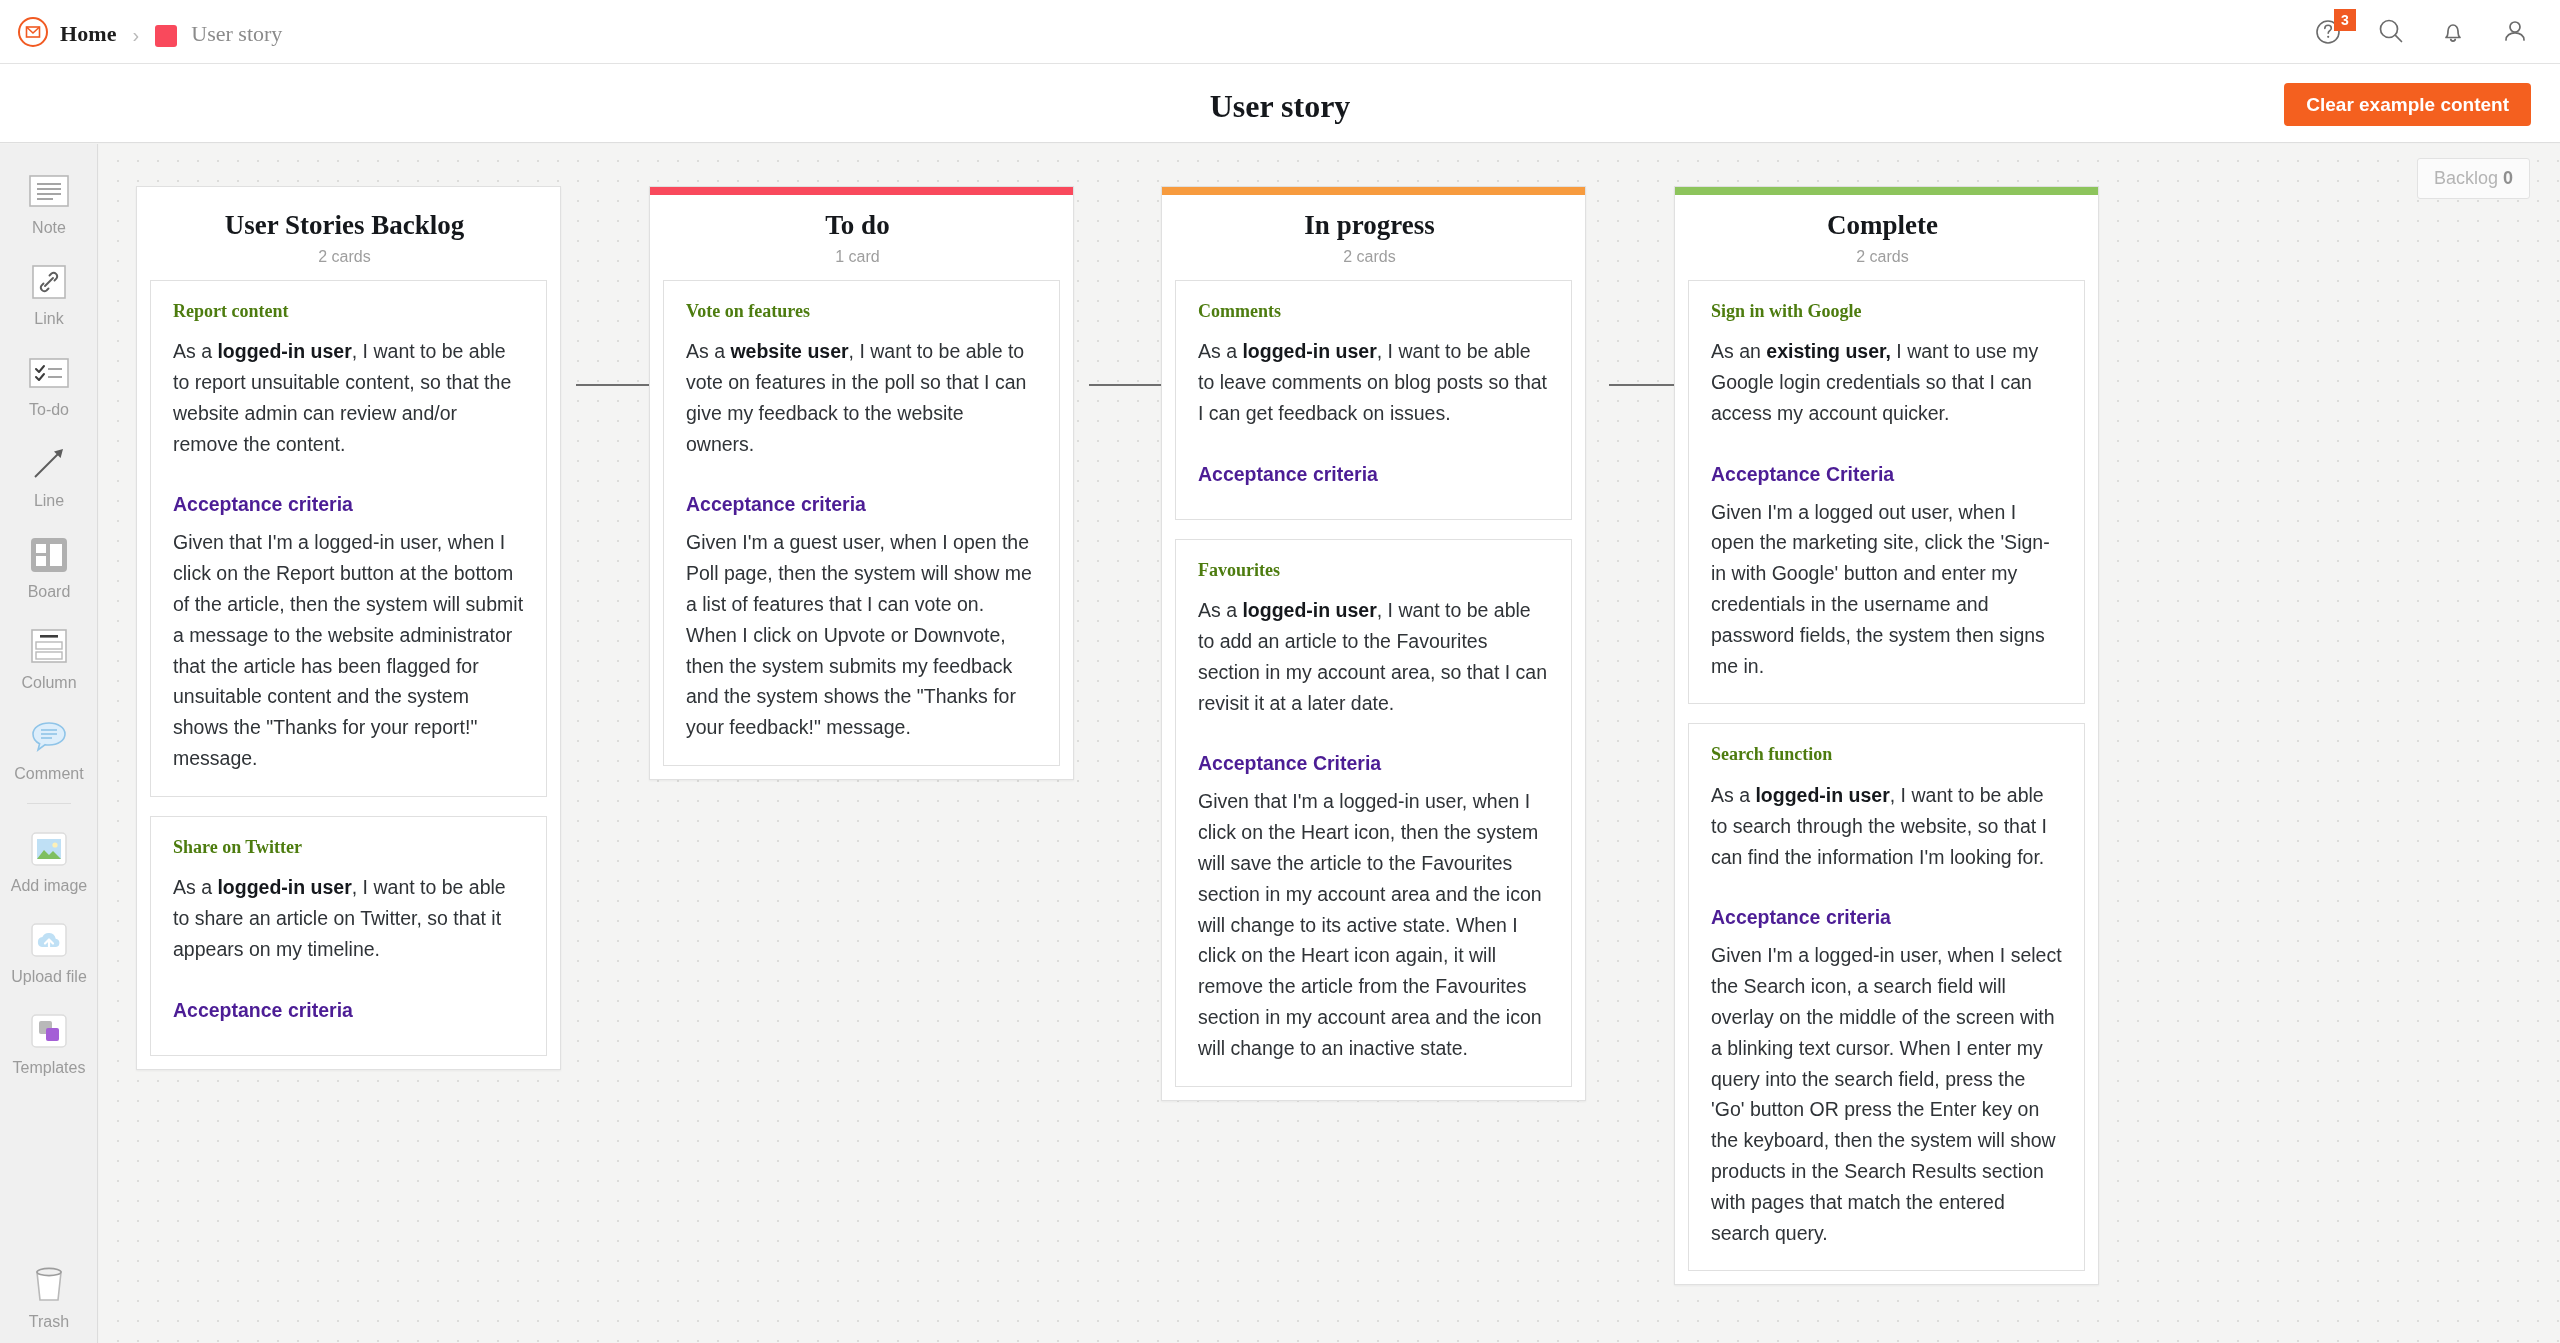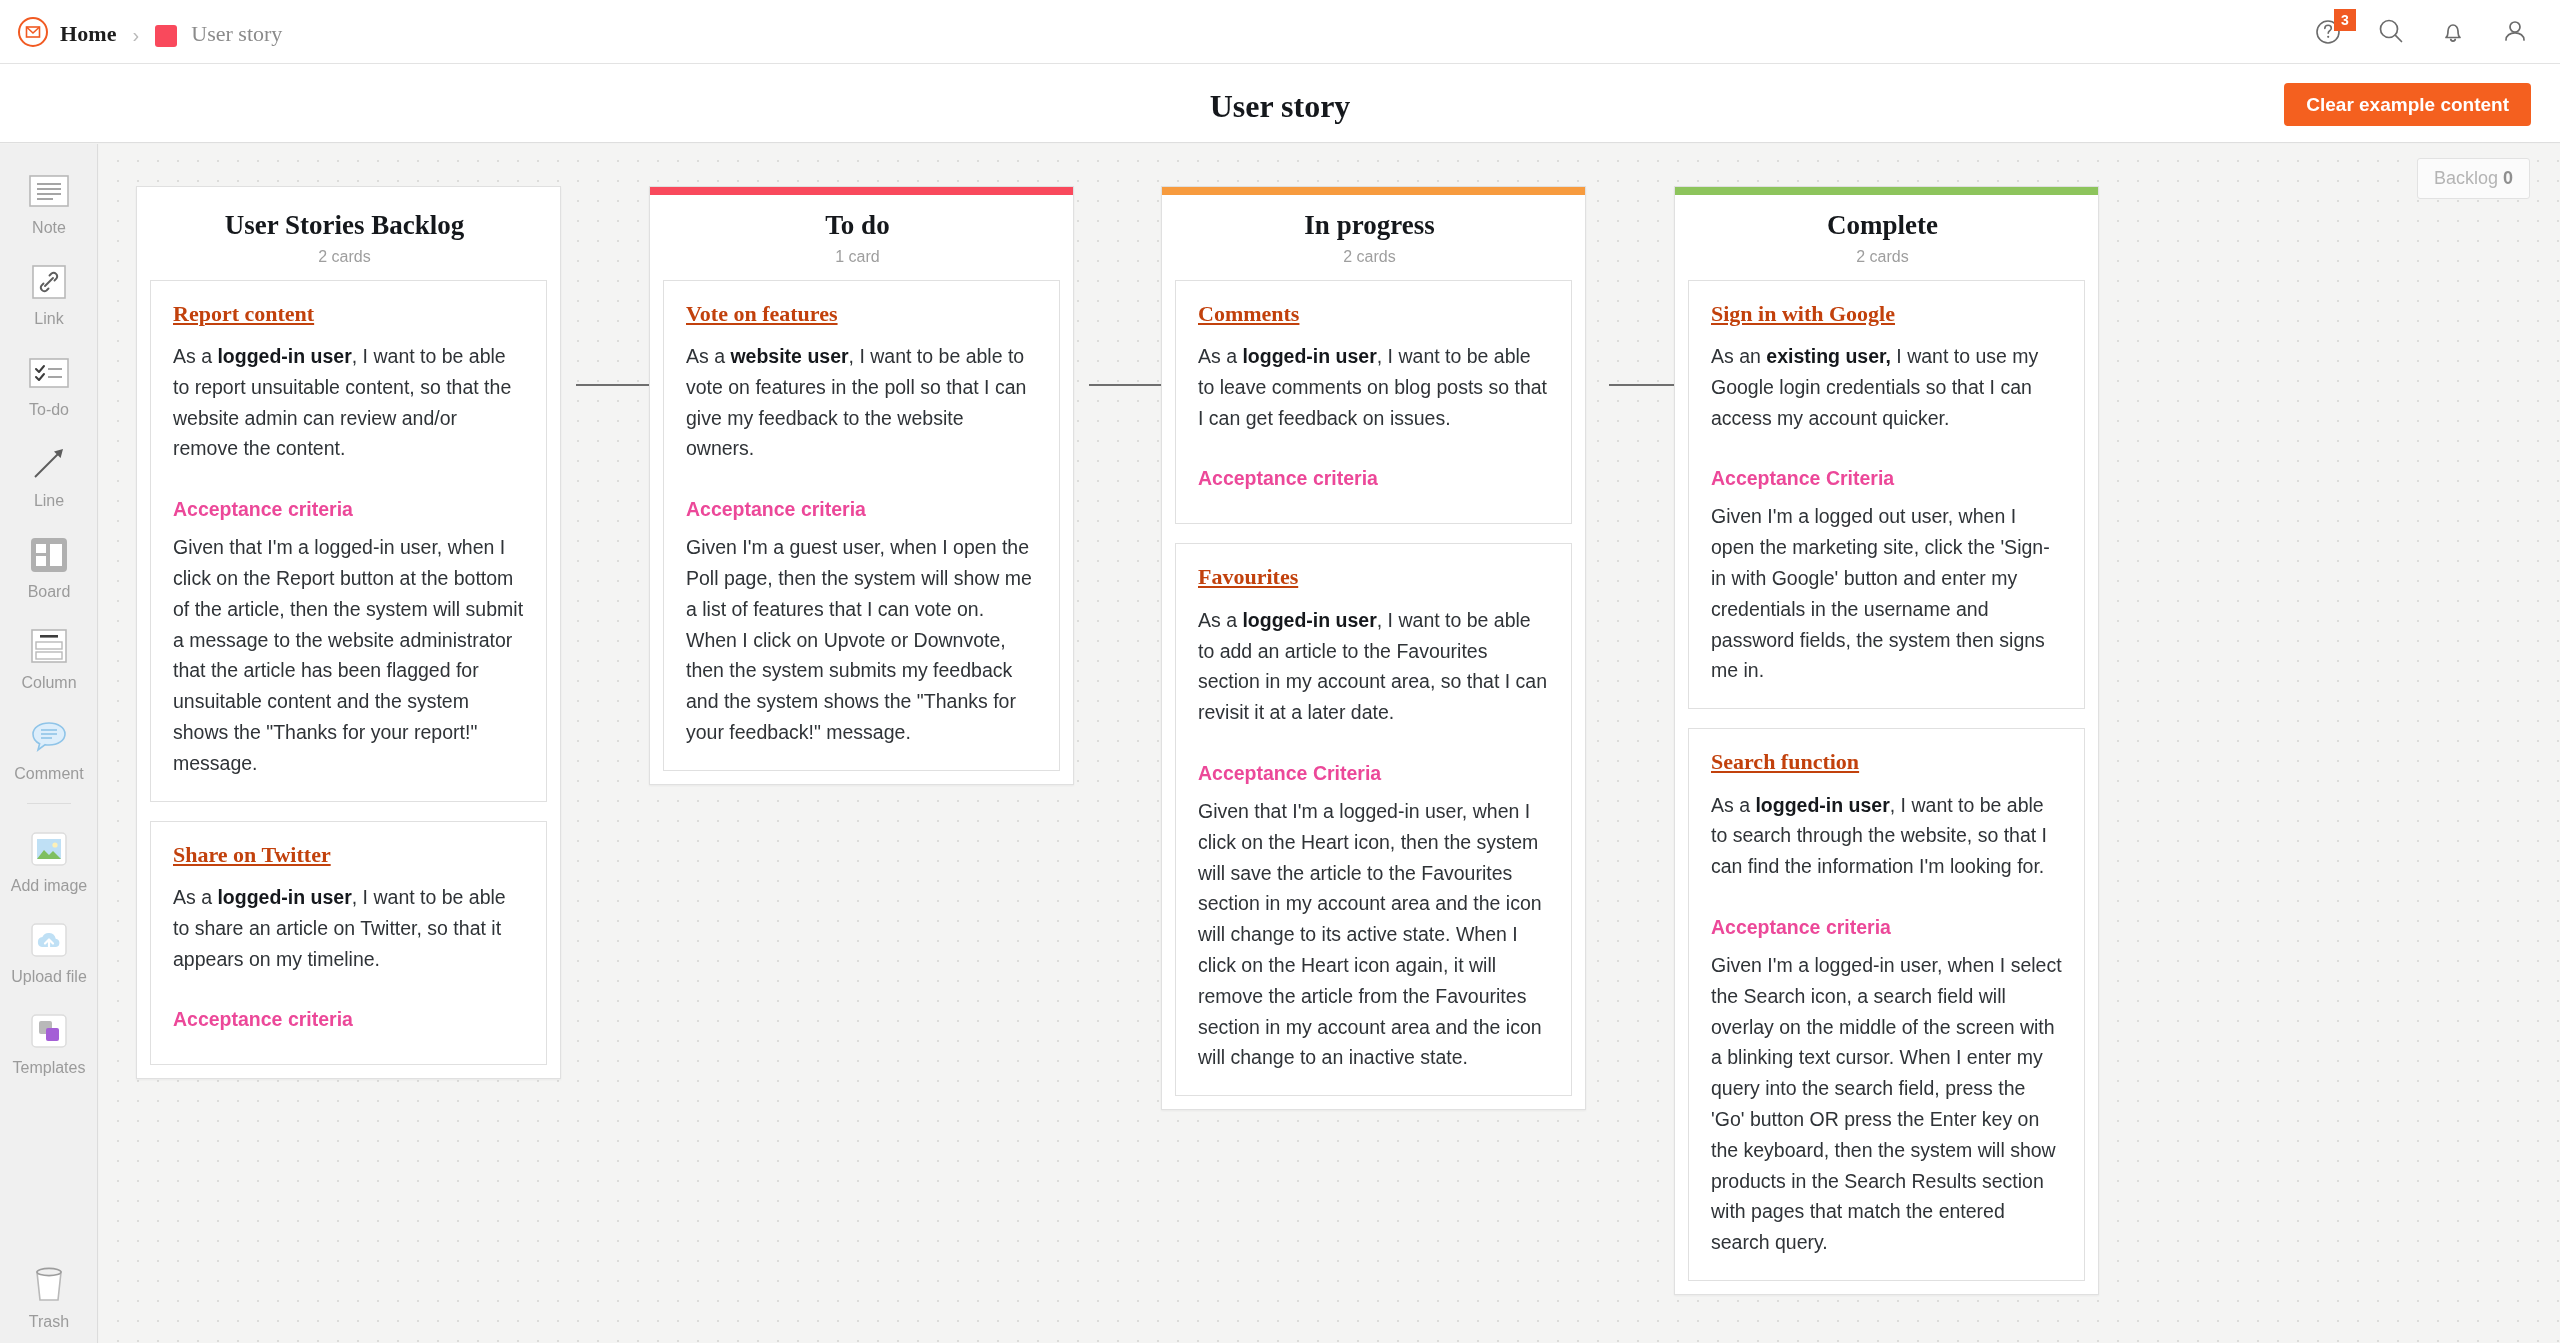--- a/index.html
+++ b/index.html
@@ -99,28 +99,28 @@
   .col-count { font-size: 16px; color: #9e9e9e; margin-top: 7px; }
   .col-body { padding: 0 13px 13px 13px; }
 
   .card {
     background: #ffffff; border: 1px solid #e0e0e0; margin-bottom: 19px;
     padding: 20px 22px 22px 22px; cursor: pointer;
   }
   .card:last-child { margin-bottom: 0; }
   .card-title {
     font-family: "Liberation Serif", serif; font-weight: bold;
-    font-size: 22px; color: #c2410c; margin-bottom: 14px; line-height: 1.2; text-decoration: underline;
+    font-size: 18px; color: #4d7c0f; margin-bottom: 14px; line-height: 1.2;
   }
   .card-text {
     font-size: 19.5px; line-height: 1.58; color: #2f3337;
   }
   .card-text b { font-weight: bold; color: #15181c; }
   .card-sub {
-    font-size: 19.5px; font-weight: bold; color: #ec4899;
+    font-size: 19.5px; font-weight: bold; color: #4c1d95;
     margin-top: 34px; margin-bottom: 11px;
   }
 
   
   .arrow { position: absolute; height: 20px; }
   .arrow .shaft { position: absolute; left:0; top: 9px; height: 2px; background: #6e6e6e; }
   .arrow .head {
     position: absolute; top: 3px; width: 0; height: 0;
     border-top: 7px solid transparent; border-bottom: 7px solid transparent;
     border-left: 14px solid #6e6e6e;

